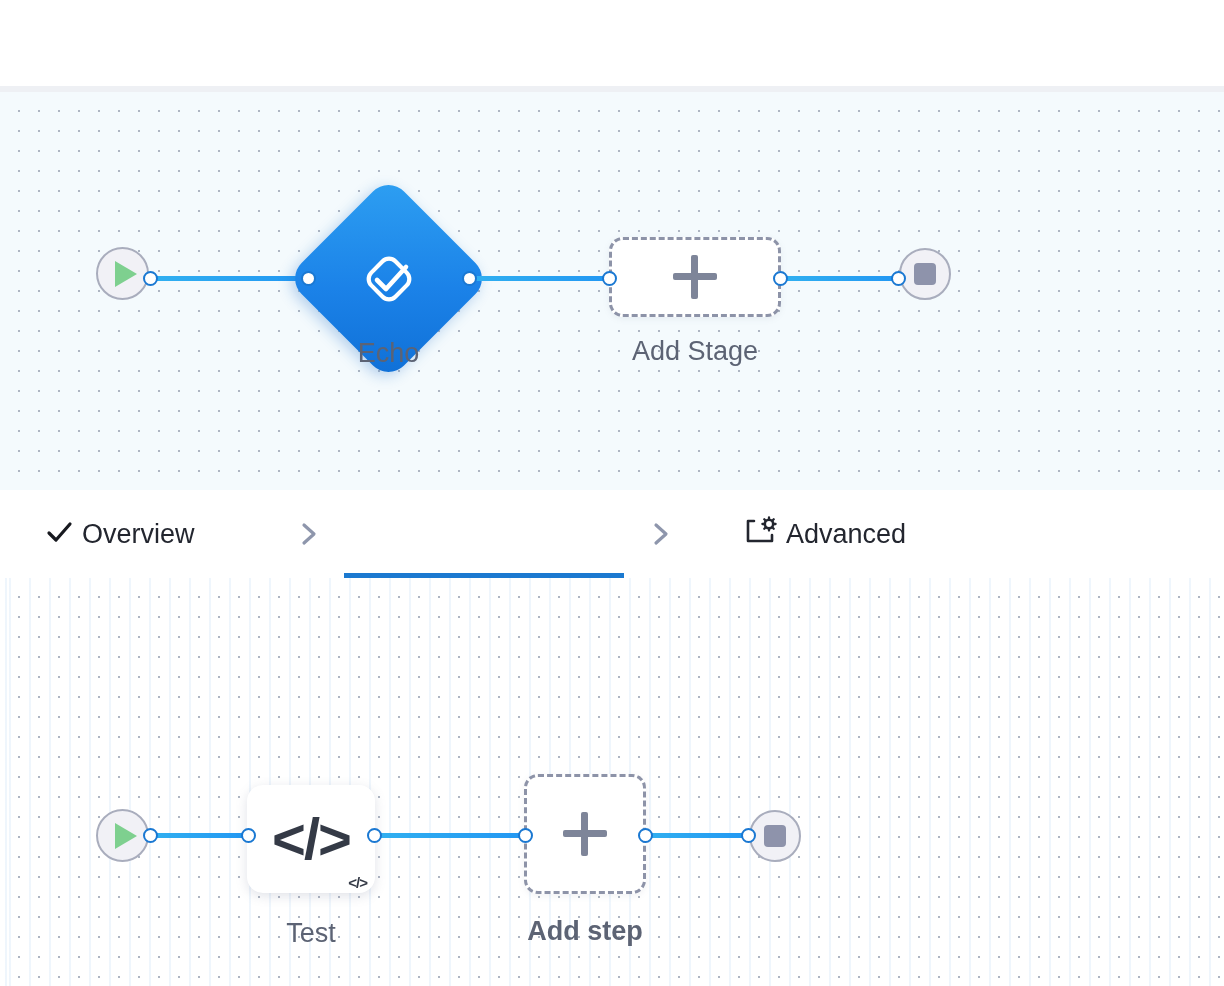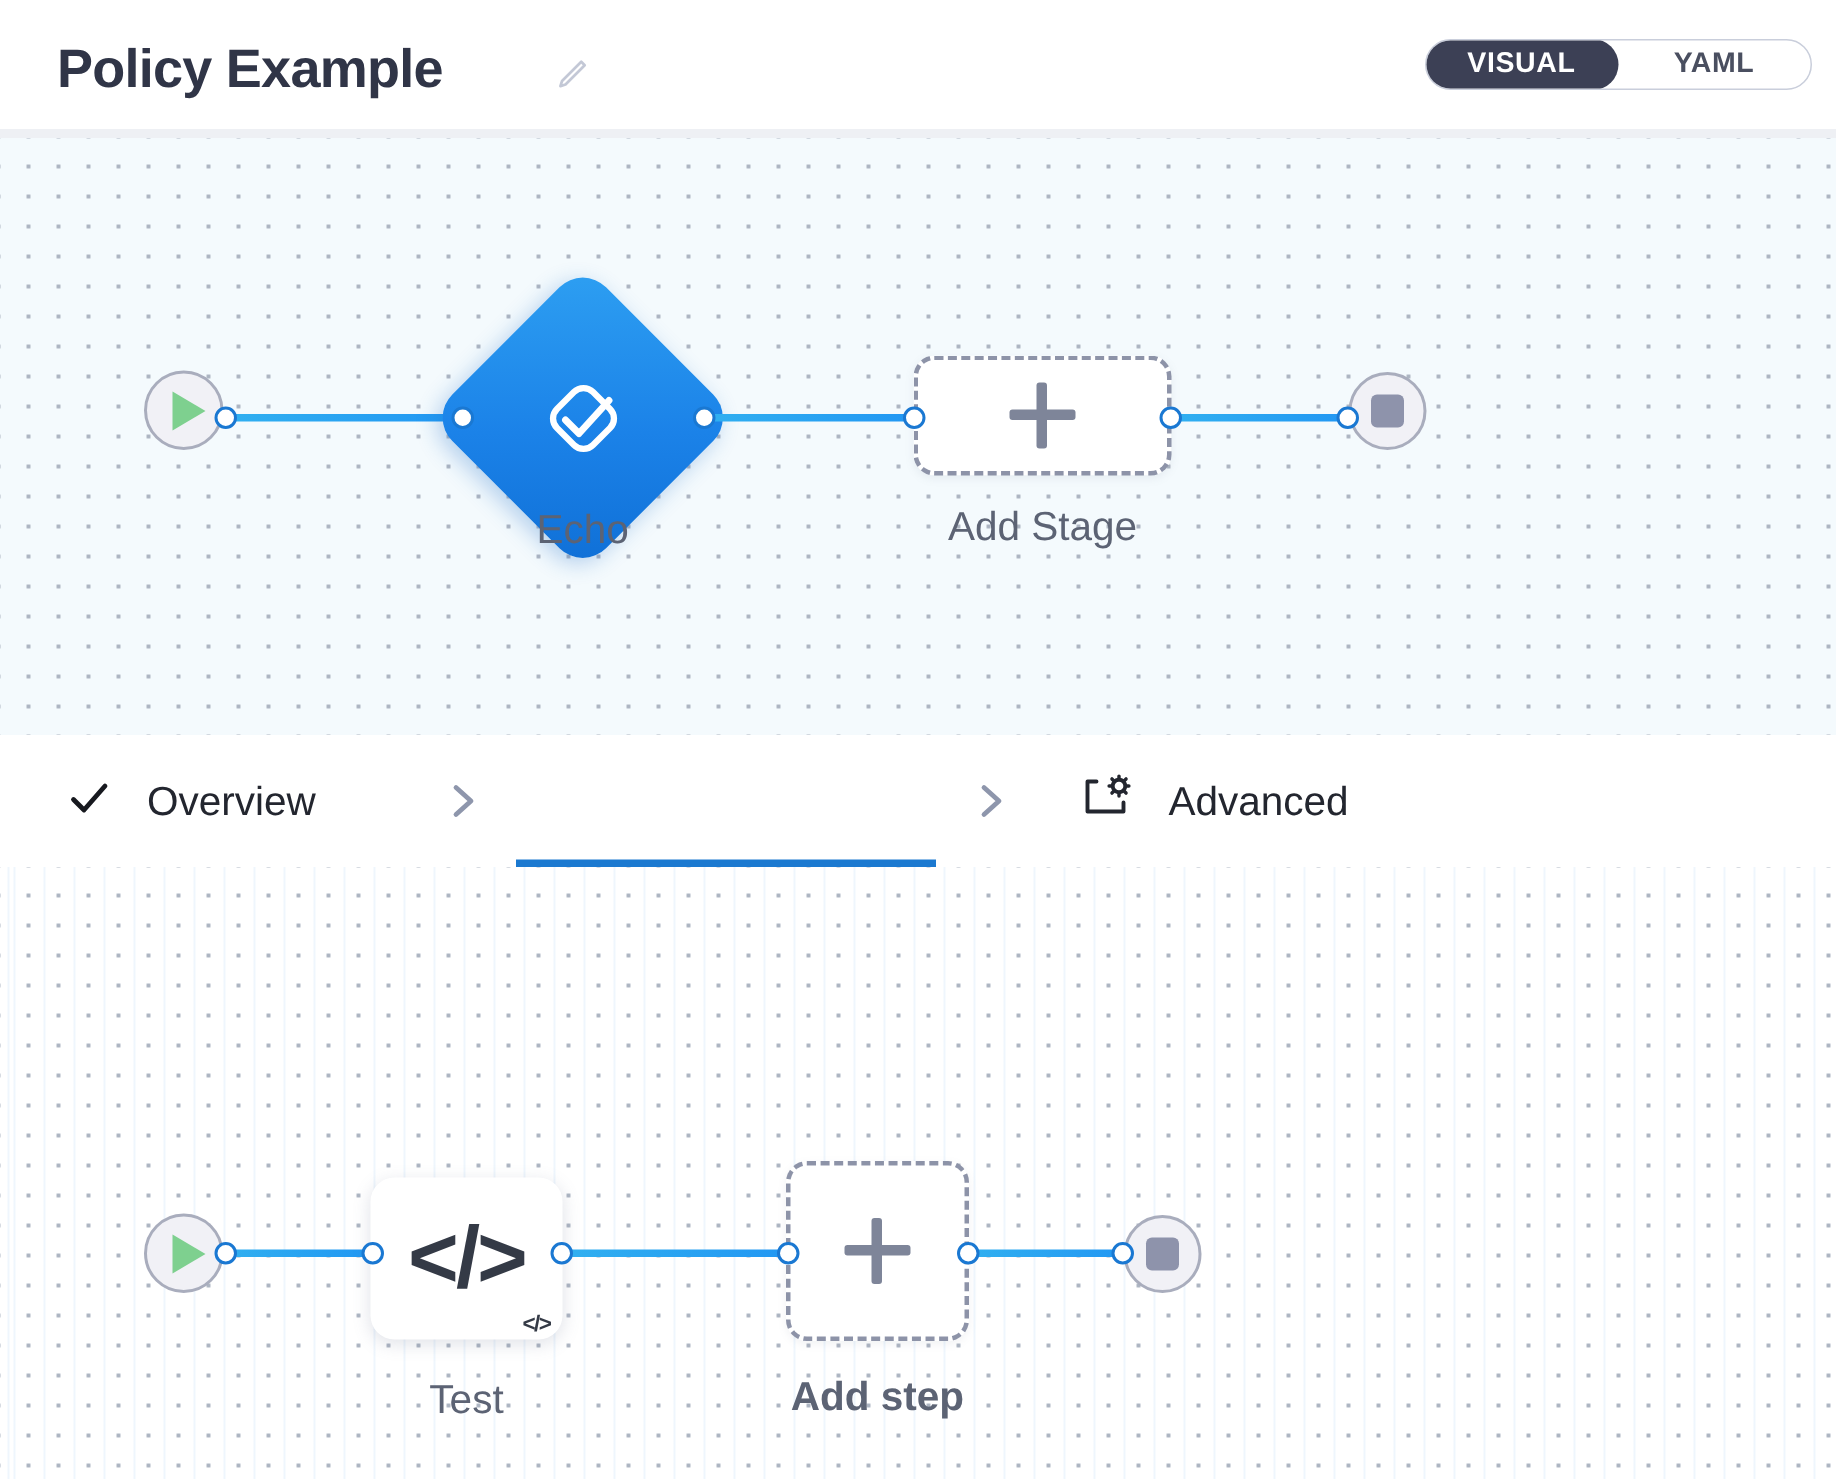--- a/index.html
+++ b/index.html
@@ -156,52 +156,38 @@
     letter-spacing: -1px;
   }
 
   
   .tabbar {
     position: absolute; left: 0; top: 490px; width: 1224px; height: 88px;
     background: #ffffff;
   }
   .tab {
     position: absolute; top: 0; height: 88px;
-    display: flex; align-items: center; gap: 24px;
+    display: flex; align-items: center; gap: 8px;
     cursor: pointer; user-select: none;
   }
   .tab-label { font-size: 27px; color: #23262f; }
   .tab.active .tab-label { font-weight: bold; color: #14161d; }
   .tab-underline {
     position: absolute; height: 5px; background: #1b79d0; bottom: 0;
   }
   .chevron {
     position: absolute; top: 50%; transform: translateY(-50%);
     width: 26px; height: 26px;
   }
 </style>
 </head>
 <body>
 
 <div class="page">
 
-  <div class="header">
-    <div class="title">Policy Example</div>
-
-    <div class="edit-icon">
-      <svg width="28" height="28" viewBox="0 0 28 28">
-        <path d="M20.5 5.2 L22.8 7.5 L10.0 20.3 L6.6 21.4 L7.7 18.0 Z" fill="none" stroke="#c3c8d6" stroke-width="1.8" stroke-linejoin="round"></path>
-      </svg>
-    </div>
-
-    <div class="toggle">
-      <div class="toggle-opt active">VISUAL</div>
-      <div class="toggle-opt">YAML</div>
-    </div>
-  </div>
   <div class="header-sep"></div>
 
   <div class="canvas canvas-top">
 
     <div class="node endpoint" style="left:96px; top:155px; width:53px; height:53px;">
       <div class="play-tri"></div>
     </div>
 
     <div class="edge" style="left:150px; top:184px; width:163px;"></div>
     <div class="port" style="left:143px; top:179px;"></div>
@@ -256,21 +242,21 @@
     </span>
 
     <div class="tab-underline" style="left:344px; width:280px;"></div>
 
     <span class="chevron" style="left:648px;">
       <svg width="26" height="26" viewBox="0 0 26 26">
         <path d="M8 4 L18 13 L8 22" fill="none" stroke="#8e96ac" stroke-width="3.2" stroke-linecap="round" stroke-linejoin="round"></path>
       </svg>
     </span>
 
-    <div class="tab" style="left:721px;">
+    <div class="tab" style="left:744px;">
       <span>
         <svg width="34" height="34" viewBox="0 0 34 34">
           <path d="M10 6 H4 V26 H28 V20" fill="none" stroke="#23262f" stroke-width="2.6" stroke-linecap="round" stroke-linejoin="round"></path>
           <circle cx="25" cy="9" r="4.2" fill="none" stroke="#23262f" stroke-width="2.6"></circle>
           <path d="M25 2.4 V4.0 M25 14.0 V15.6 M18.4 9 H20.0 M30.0 9 H31.6
                    M20.3 4.3 L21.5 5.5 M28.5 12.5 L29.7 13.7
                    M29.7 4.3 L28.5 5.5 M21.5 12.5 L20.3 13.7" stroke="#23262f" stroke-width="2.3" stroke-linecap="round"></path>
         </svg>
       </span>
       <span class="tab-label">Advanced</span>

